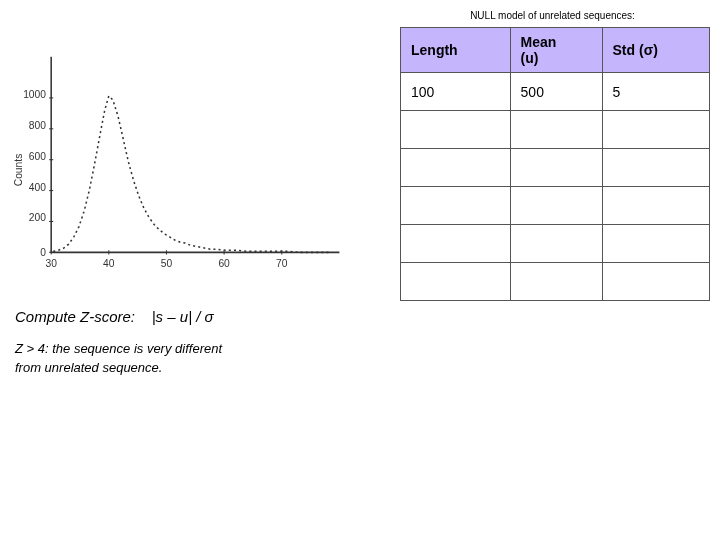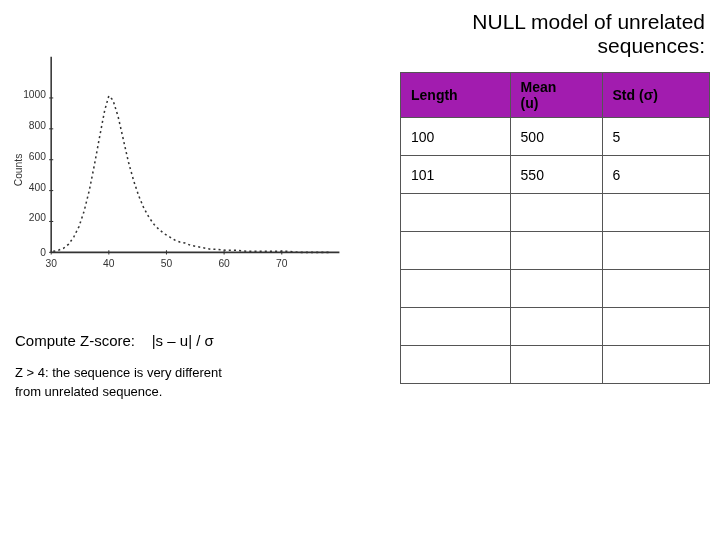--- a/index.html
+++ b/index.html
@@ -37,22 +37,23 @@
       margin-top: 30px;
       position: relative;
     }
 
     #chart-svg {
       width: 100%;
       height: 100%;
     }
 
     #text-area {
-      margin-top: 32px;
+      margin-top: 8px;
       padding-left: 5px;
+      font-style: italic;
     }
 
     .text-line {
       font-size: 13px;
       margin-bottom: 4px;
     }
 
     #zscore-line {
       font-size: 15px;
       margin-bottom: 16px;
@@ -61,43 +62,43 @@
     
     #right-panel {
       flex: 1;
       display: flex;
       flex-direction: column;
       padding-top: 10px;
       padding-right: 10px;
     }
 
     #null-model-title {
-      font-size: 21px;
-      text-align: right;
-      margin-bottom: 14px;
+      font-size: 10px;
+      text-align: center;
+      margin-bottom: 6px;
       padding-right: 5px;
     }
 
     #data-table {
       border-collapse: collapse;
       width: 100%;
     }
 
     #data-table th, #data-table td {
       border: 1px solid #555;
       padding: 6px 10px;
       text-align: left;
       font-size: 14px;
       min-height: 28px;
       height: 38px;
     }
 
     #data-table th {
       font-weight: bold;
-      background: #a21caf;
+      background: #c4b5fd;
     }
 
     .empty-row td {
       height: 38px;
     }
   </style>
 </head>
 <body>
 
 <div id="main-container">
@@ -211,25 +212,20 @@
           <th>Std (σ)</th>
         </tr>
       </thead>
       <tbody id="table-body">
 
       <tr class="">
             <td>100</td>
             <td>500</td>
             <td>5</td>
           </tr>
-          <tr class="">
-            <td>101</td>
-            <td>550</td>
-            <td>6</td>
-          </tr>
           <tr class="empty-row">
             <td></td>
             <td></td>
             <td></td>
           </tr>
           <tr class="empty-row">
             <td></td>
             <td></td>
             <td></td>
           </tr>

